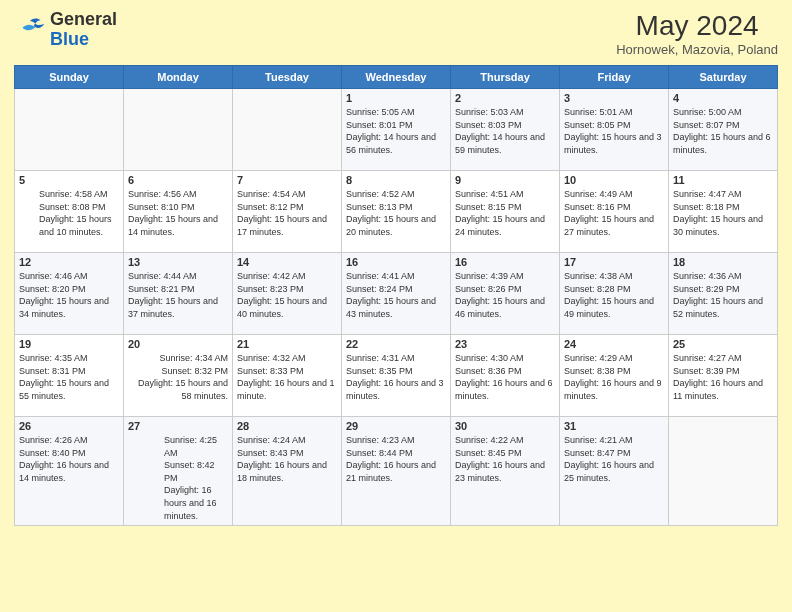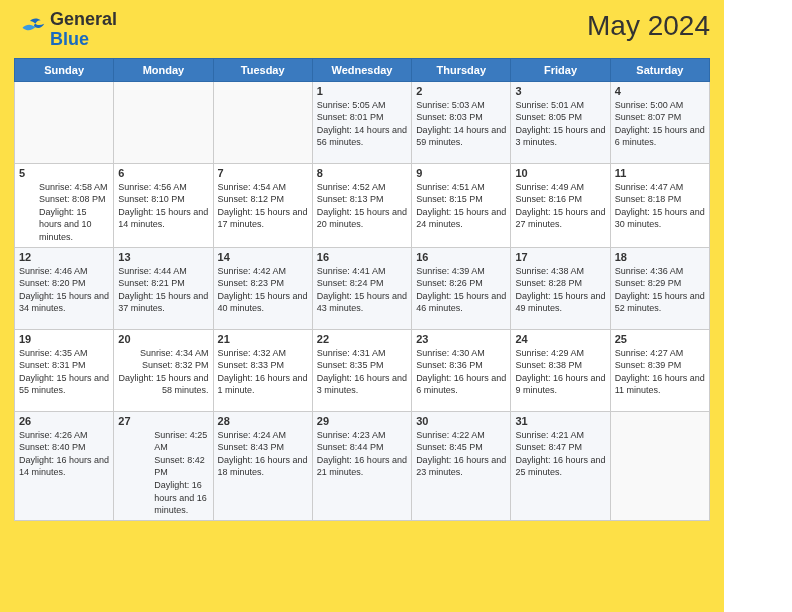--- a/index.html
+++ b/index.html
@@ -4,23 +4,23 @@
   <style>
     * { box-sizing: border-box; margin: 0; padding: 0; }
     body {
       font-family: Arial, sans-serif;
       background: #fff;
       width: 792px;
       height: 612px;
       overflow: hidden;
     }
     .page {
-      width: 724px;
+      width: 792px;
       min-height: 612px;
-      background: #fde047;
+      background: #fef9c3;
       padding: 10px 14px 10px 14px;
     }
     .header {
       display: flex;
       justify-content: space-between;
       align-items: flex-start;
       margin-bottom: 8px;
     }
     .logo {
       display: flex;
@@ -107,20 +107,21 @@
         <path d="M24 8 C26 10, 30 10, 34 8 C32 12, 28 14, 24 12 C22 11, 22 9, 24 8Z" fill="#1a6abf"></path>
         <path d="M10 12 C14 8, 20 8, 24 12 C22 14, 18 16, 14 15 C11 14, 9 13, 10 12Z" fill="#3a9ae0"></path>
       </svg>
       <div class="logo-text">
         <span class="general">General</span><br>
         <span class="blue">Blue</span>
       </div>
     </div>
     <div class="title-block">
       <div class="month-year">May 2024</div>
+      <div class="location">Hornowek, Mazovia, Poland</div>
     </div>
   </div>
 
   <table>
     <thead>
       <tr>
       <th>Sunday</th>
           <th>Monday</th>
           <th>Tuesday</th>
           <th>Wednesday</th>

